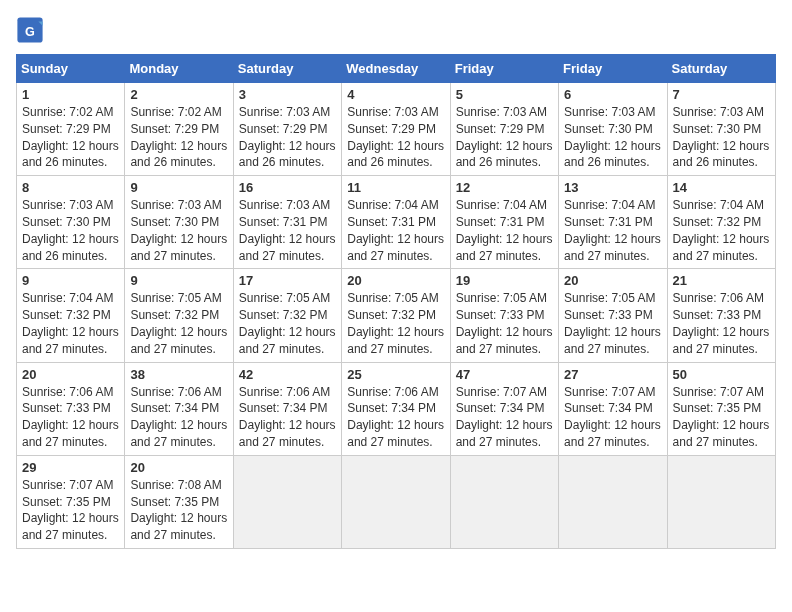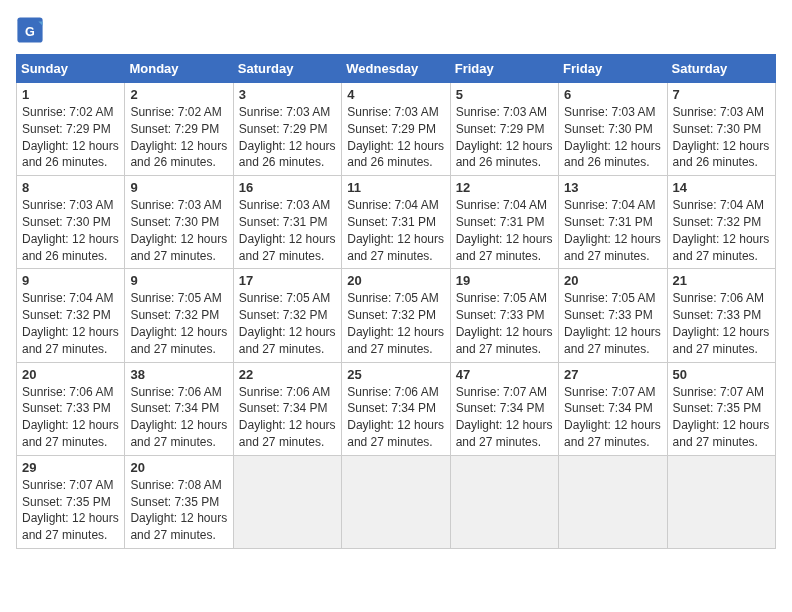--- a/index.html
+++ b/index.html
@@ -212,21 +212,21 @@
       <tr>
         <td>
           <span class="day-number">20</span>
           <div class="day-info">Sunrise: 7:06 AM<br>Sunset: 7:33 PM<br>Daylight: 12 hours and 27 minutes.</div>
         </td>
         <td>
           <span class="day-number">38</span>
           <div class="day-info">Sunrise: 7:06 AM<br>Sunset: 7:34 PM<br>Daylight: 12 hours and 27 minutes.</div>
         </td>
         <td>
-          <span class="day-number">22</span>
+          <span class="day-number">42</span>
           <div class="day-info">Sunrise: 7:06 AM<br>Sunset: 7:34 PM<br>Daylight: 12 hours and 27 minutes.</div>
         </td>
         <td>
           <span class="day-number">25</span>
           <div class="day-info">Sunrise: 7:06 AM<br>Sunset: 7:34 PM<br>Daylight: 12 hours and 27 minutes.</div>
         </td>
         <td>
           <span class="day-number">47</span>
           <div class="day-info">Sunrise: 7:07 AM<br>Sunset: 7:34 PM<br>Daylight: 12 hours and 27 minutes.</div>
         </td>

